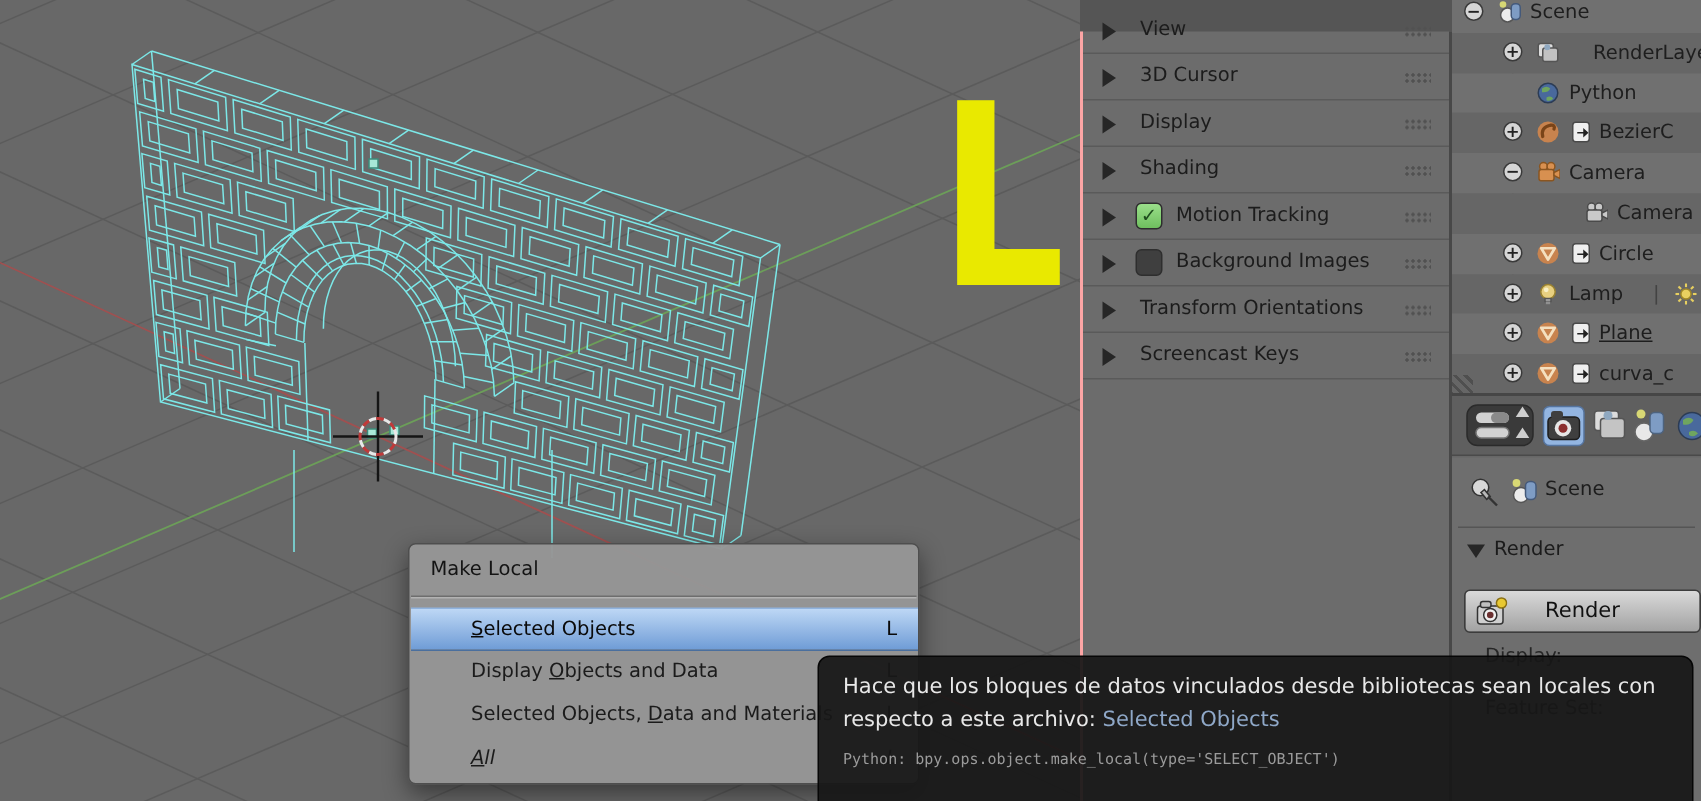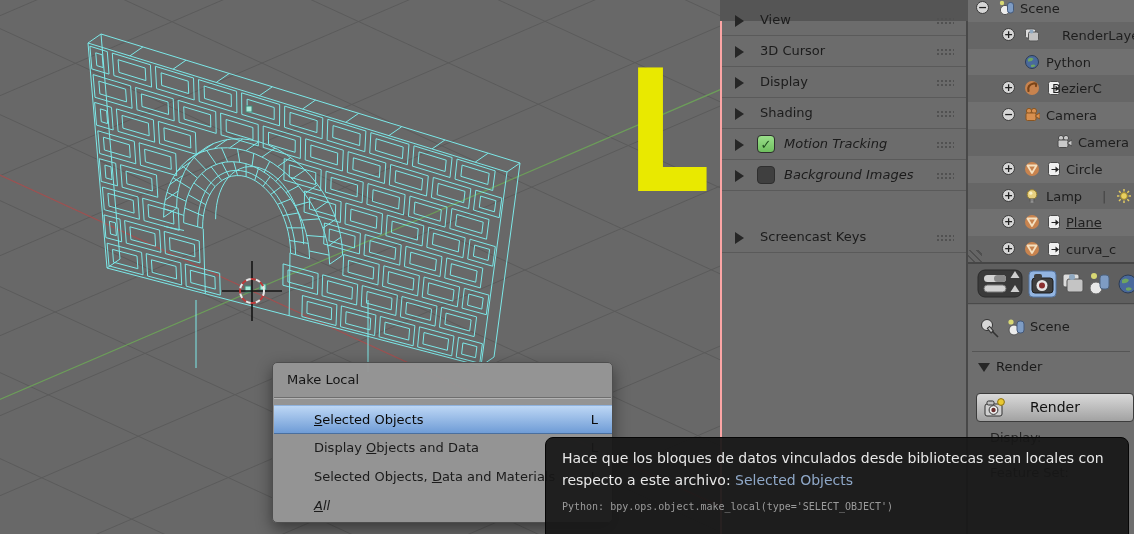--- a/index.html
+++ b/index.html
@@ -14,21 +14,21 @@
     color:#e9e900; font-size:132px; font-weight:bold; line-height:1;
     transform:scaleY(1.28); transform-origin:top left; }
 
   
   #npanel { position:absolute; left:720px; top:0; width:248px; height:534px;
     background:#6c6c6c; border-left:2px solid #fca5a5; border-right:2px solid #484848;margin-top:21px; }
   .np-row { position:absolute; left:0; width:100%; height:31px; border-bottom:1px solid #5a5a5a; }
   .np-row .tri { position:absolute; left:13px; top:10px; width:0; height:0;
     border-left:9px solid #262626; border-top:6px solid transparent; border-bottom:6px solid transparent; }
   .np-label { position:absolute; left:38px; top:7px; font-size:13px; color:#1c1c1c; white-space:nowrap; }
-  .np-label.shift { left:62px;font-style:italic; }
+  .np-label.shift { left:62px; }
   .np-check { position:absolute; left:35px; top:6px; width:18px; height:18px; border-radius:4px;
     border:1px solid #2e2e2e; }
   .np-check.on { background:linear-gradient(#9adf8a,#6fbf5f); color:#1e4d1e; font-size:13px;
     font-weight:bold; text-align:center; line-height:17px; }
   .np-check.off { background:#3f3f3f; }
   .np-grip { position:absolute; right:12px; top:12px; width:18px; height:8px;
     background-image:radial-gradient(#515151 1px, transparent 1.2px); background-size:4px 4px; }
 
   
   #rightcol { position:absolute; left:968px; top:0; width:166px; height:534px; background:#676767; }
@@ -364,20 +364,25 @@
         <span class="np-check on">✓</span>
         <span class="np-label shift">Motion Tracking</span>
         <span class="np-grip"></span>
       </div>
       <div class="np-row" style="top: 139px;">
         <span class="tri"></span>
         <span class="np-check off"></span>
         <span class="np-label shift">Background Images</span>
         <span class="np-grip"></span>
       </div>
+      <div class="np-row" style="top: 170px;">
+        <span class="tri"></span>
+        <span class="np-label">Transform Orientations</span>
+        <span class="np-grip"></span>
+      </div>
       <div class="np-row" style="top: 201px;">
         <span class="tri"></span>
         <span class="np-label">Screencast Keys</span>
         <span class="np-grip"></span>
       </div>
     </div>
 
   <div id="rightcol">
     <div id="outliner">
       <div class="tree-line"></div>
@@ -410,21 +415,21 @@
         <div class="ol-row odd" style="top: 75.4px;">
           <div class="expander" style="left: 34px; top: 6px;">+</div>
           <svg class="icon16" viewBox="0 0 16 16" style="left: 56px; top: 5px;">
             <circle cx="8" cy="8" r="7" fill="#c8834e"></circle>
             <path d="M4.5 11 q-1.5 -6 5 -7.5 q3.5 -0.5 2.5 2.5" fill="none" stroke="#7a4418" stroke-width="2.2" stroke-linecap="round"></path>
           </svg>
           <svg class="icon16" viewBox="0 0 16 16" style="left: 78px; top: 5px;">
             <rect x="2.5" y="1.5" width="11" height="13" rx="2" fill="#efefef" stroke="#4a4a4a"></rect>
             <path d="M5.5 8 h4 v-2.6 l3.5 3.1 l-3.5 3.1 v-2.6 h-4 z" fill="#222"></path>
           </svg>
-          <span class="ol-label" style="left: 84px;">BezierC</span>
+          <span class="ol-label" style="left: 98px;">BezierC</span>
         </div>
         <div class="ol-row even" style="top: 102.2px;">
           <div class="expander" style="left: 34px; top: 6px;">−</div>
           <svg class="icon16" viewBox="0 0 16 16" style="left: 56px; top: 5px;">
             <circle cx="5" cy="4" r="2.6" fill="#d89050" stroke="#8a5520"></circle>
             <circle cx="10" cy="4" r="2.6" fill="#d89050" stroke="#8a5520"></circle>
             <rect x="2" y="6" width="10" height="7.5" rx="1.5" fill="#d89050" stroke="#8a5520"></rect>
             <path d="M12 8 l4 -2 v6 l-4 -2 z" fill="#d89050" stroke="#8a5520"></path>
           </svg>
           <span class="ol-label" style="left: 78px;">Camera</span>

